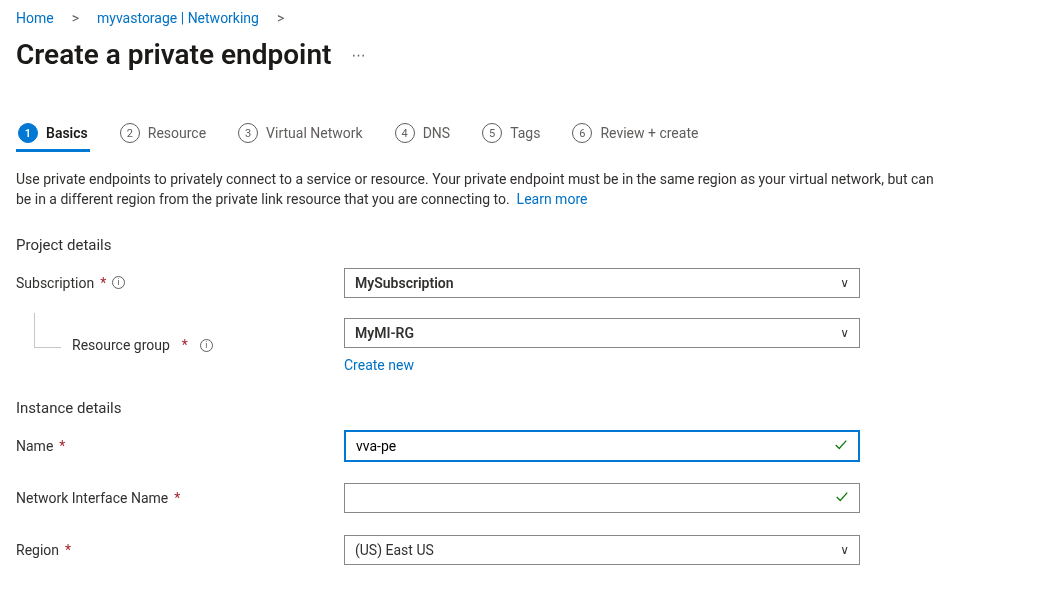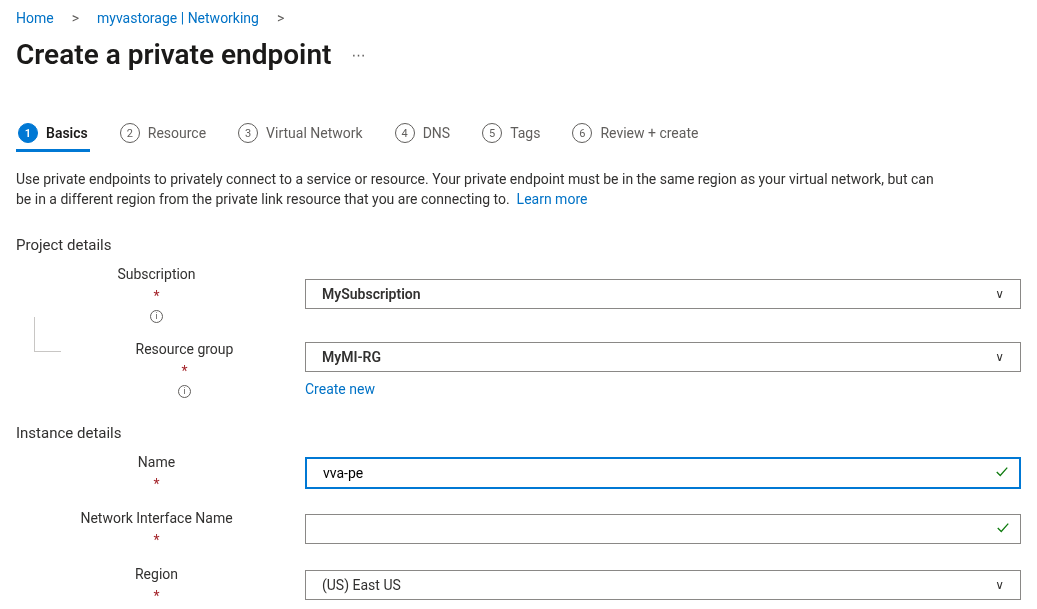--- a/index.html
+++ b/index.html
@@ -36,33 +36,33 @@
   .tab.active::after{content:"";position:absolute;left:0;right:0;bottom:-1px;height:3px;background:var(--blue);}
   .step-circle{width:20px;height:20px;border:1px solid var(--muted);border-radius:50%;display:inline-flex;align-items:center;justify-content:center;font-size:11px;color:var(--muted);}
   .tab.active .step-circle{background:var(--blue);color:#fff;border-color:var(--blue);}
   
   .intro{margin-top:18px;font-size:14px;line-height:1.45;color:var(--text);max-width:935px;}
   .intro a{color:var(--link);text-decoration:none;}
   
   .section-title{font-weight:400;font-size:15px;margin-top:26px;margin-bottom:12px;}
   
   .form-row{display:flex;align-items:center;gap:8px;min-height:34px;margin-bottom:18px;}
-  .form-row .label-col{width:320px;display:flex;align-items:center;gap:6px;font-size:14px;color:var(--text);flex-direction:column;}
-  .form-row.indent .label-col{padding-left:56px;position:relative;}
+  .form-row .label-col{width:320px;display:flex;align-items:center;gap:6px;font-size:14px;color:var(--text);}
+  .form-row.indent .label-col{padding-left:56px;position:relative;gap:12px;}
   .form-row.indent .label-col::before{
     content:"";position:absolute;left:18px;top:-24px;width:26px;height:34px;
     border-left:1px solid #c8c6c4;border-bottom:1px solid #c8c6c4;
   }
   .req{color:var(--required);}
   .info-icon{width:13px;height:13px;border:1px solid var(--muted);border-radius:50%;display:inline-flex;align-items:center;justify-content:center;font-size:9px;color:var(--muted);cursor:pointer;line-height:1;}
   .field-col{flex:0 0 605px;display:flex;flex-direction:column;}
   
   .select,.text-input{
-    height:30px;border:1px solid var(--border);background:#fff;padding:0 16px;font-size:14px;
-    width:716px;display:flex;align-items:center;justify-content:space-between;cursor:pointer;
+    height:30px;border:1px solid var(--border);background:#fff;padding:0 10px;font-size:14px;
+    width:516px;display:flex;align-items:center;justify-content:space-between;cursor:pointer;
   }
   .select .value{font-weight:600;}
   .select.normal .value{font-weight:400;}
   .chev{font-size:12px;color:var(--text);}
   .text-input{cursor:text;position:relative;}
   .text-input input{border:none;outline:none;font-size:14px;width:100%;font-family:inherit;padding:0;}
   .text-input.active{border:2px solid var(--blue);height:32px;}
   .valid-check{color:var(--green);position:absolute;right:10px;top:50%;transform:translateY(-50%);}
   .link-below{color:var(--link);font-size:14px;margin-top:9px;cursor:pointer;text-decoration:none;}
 </style>

